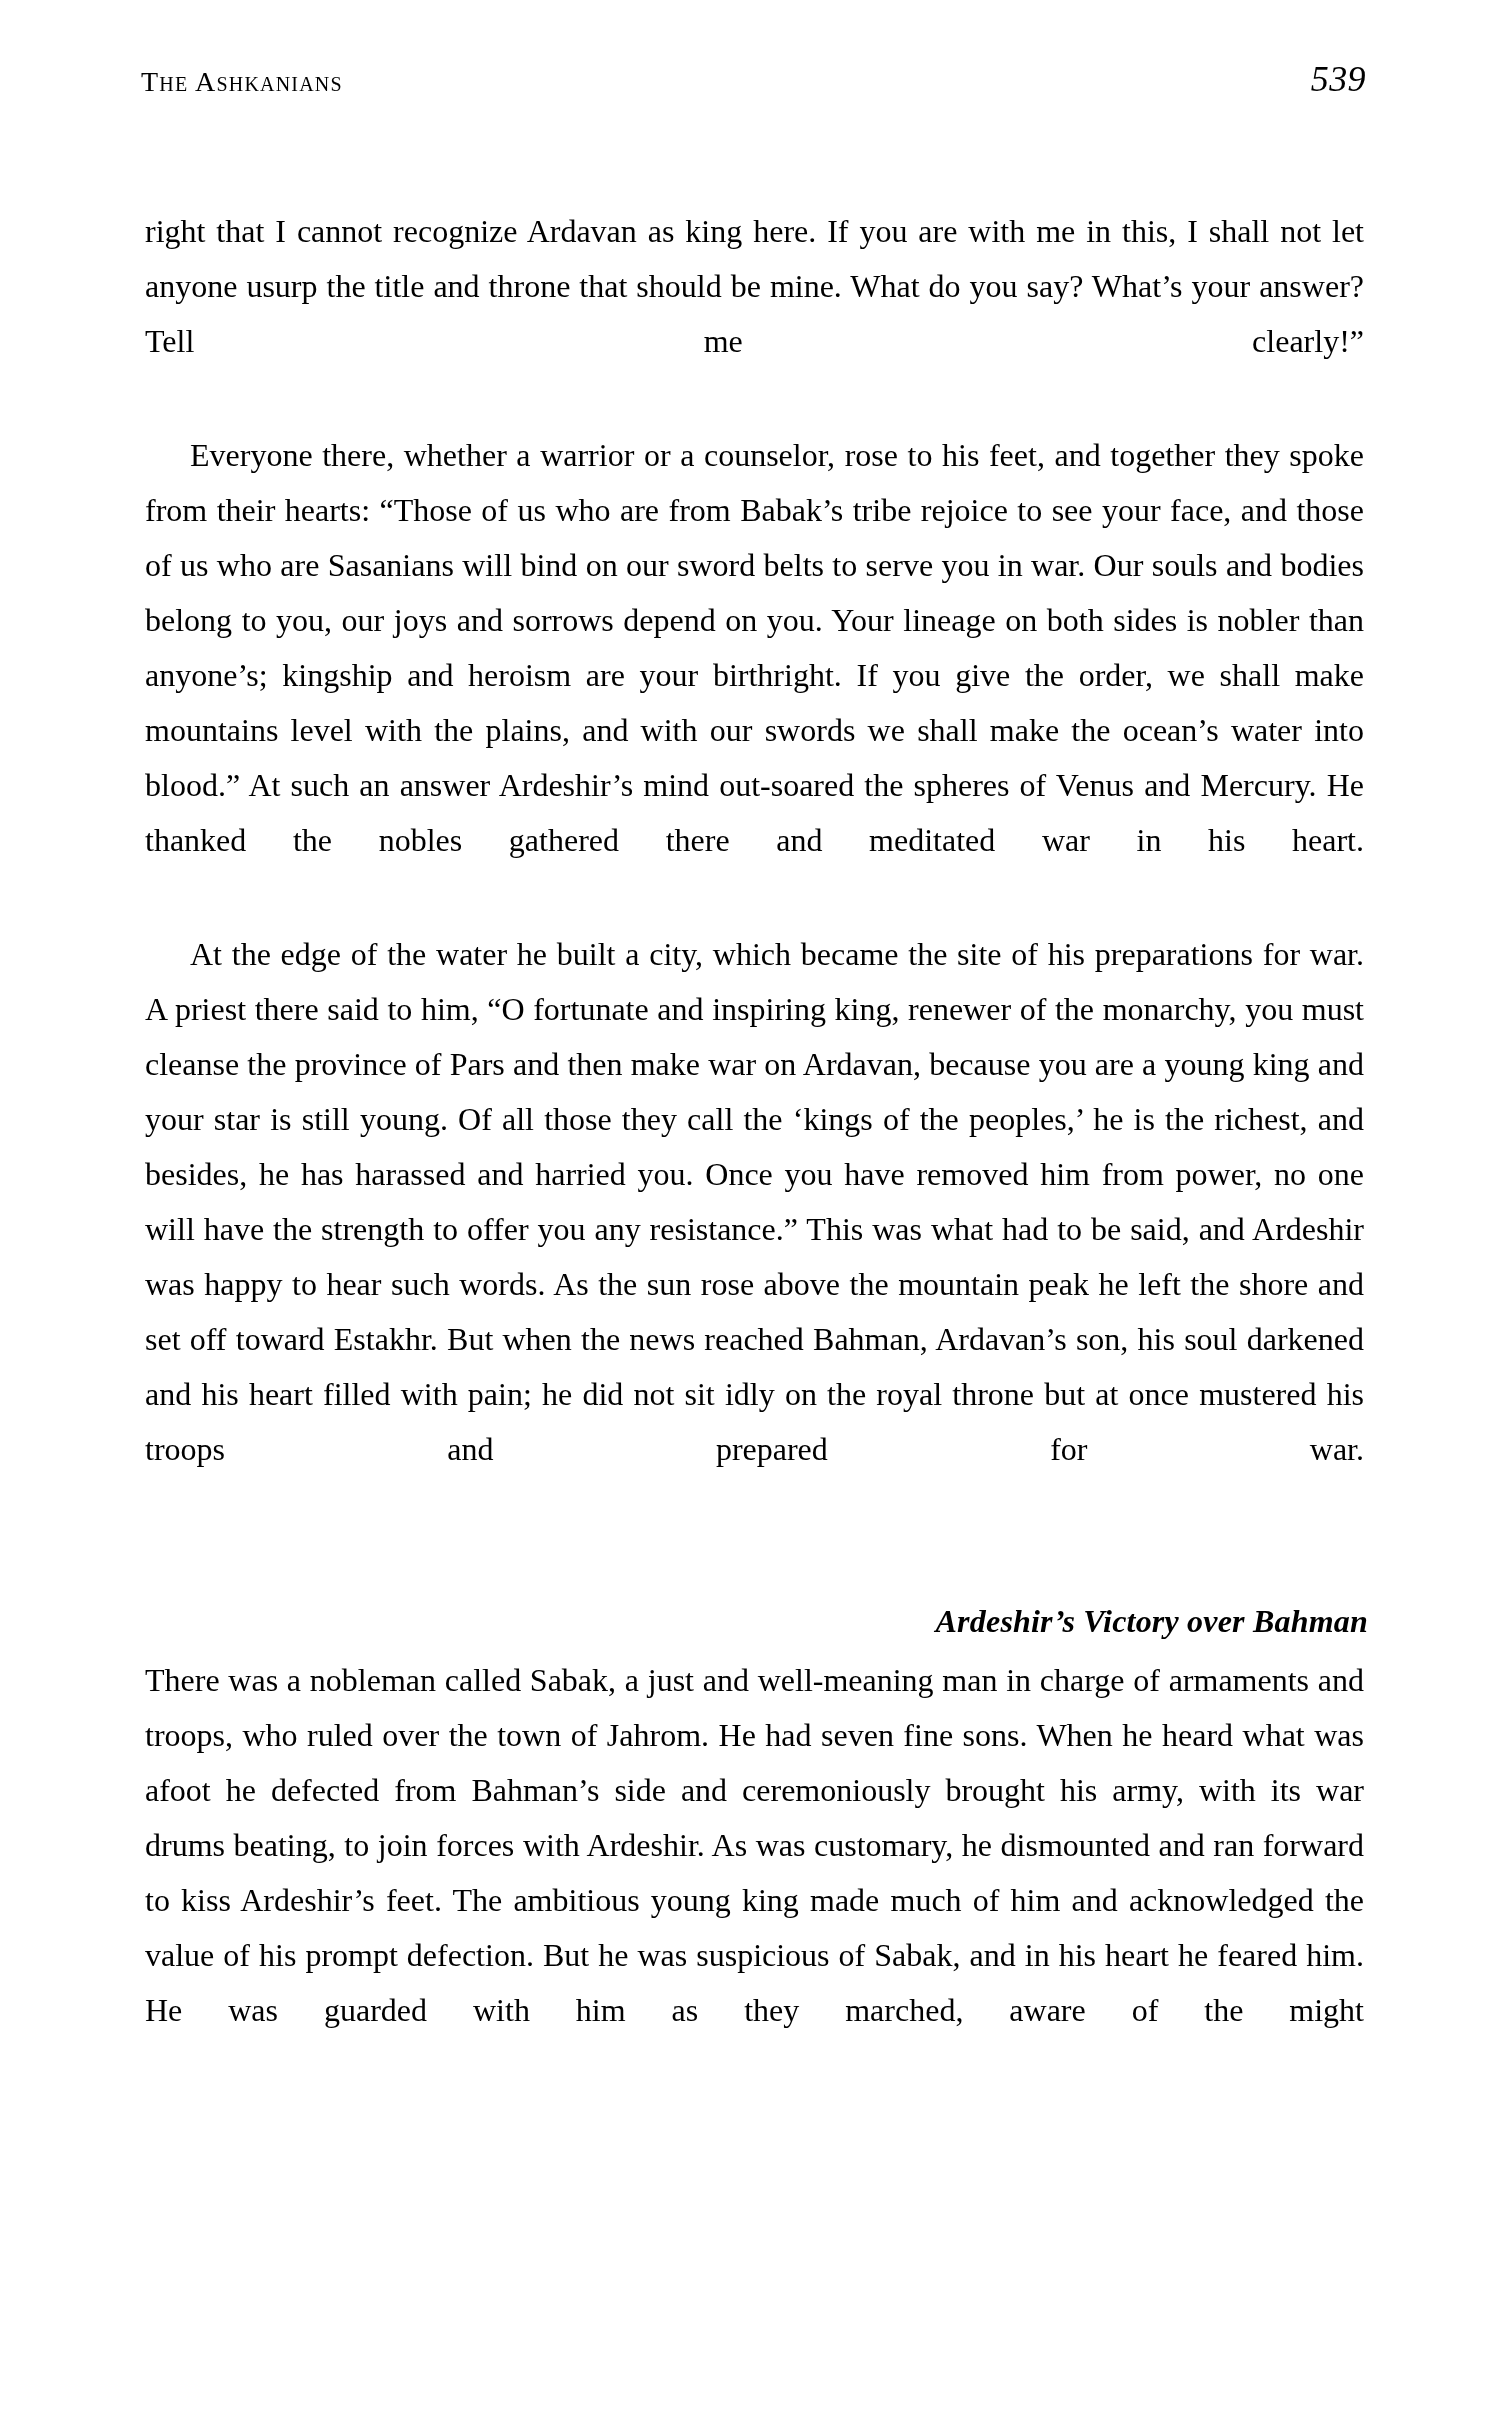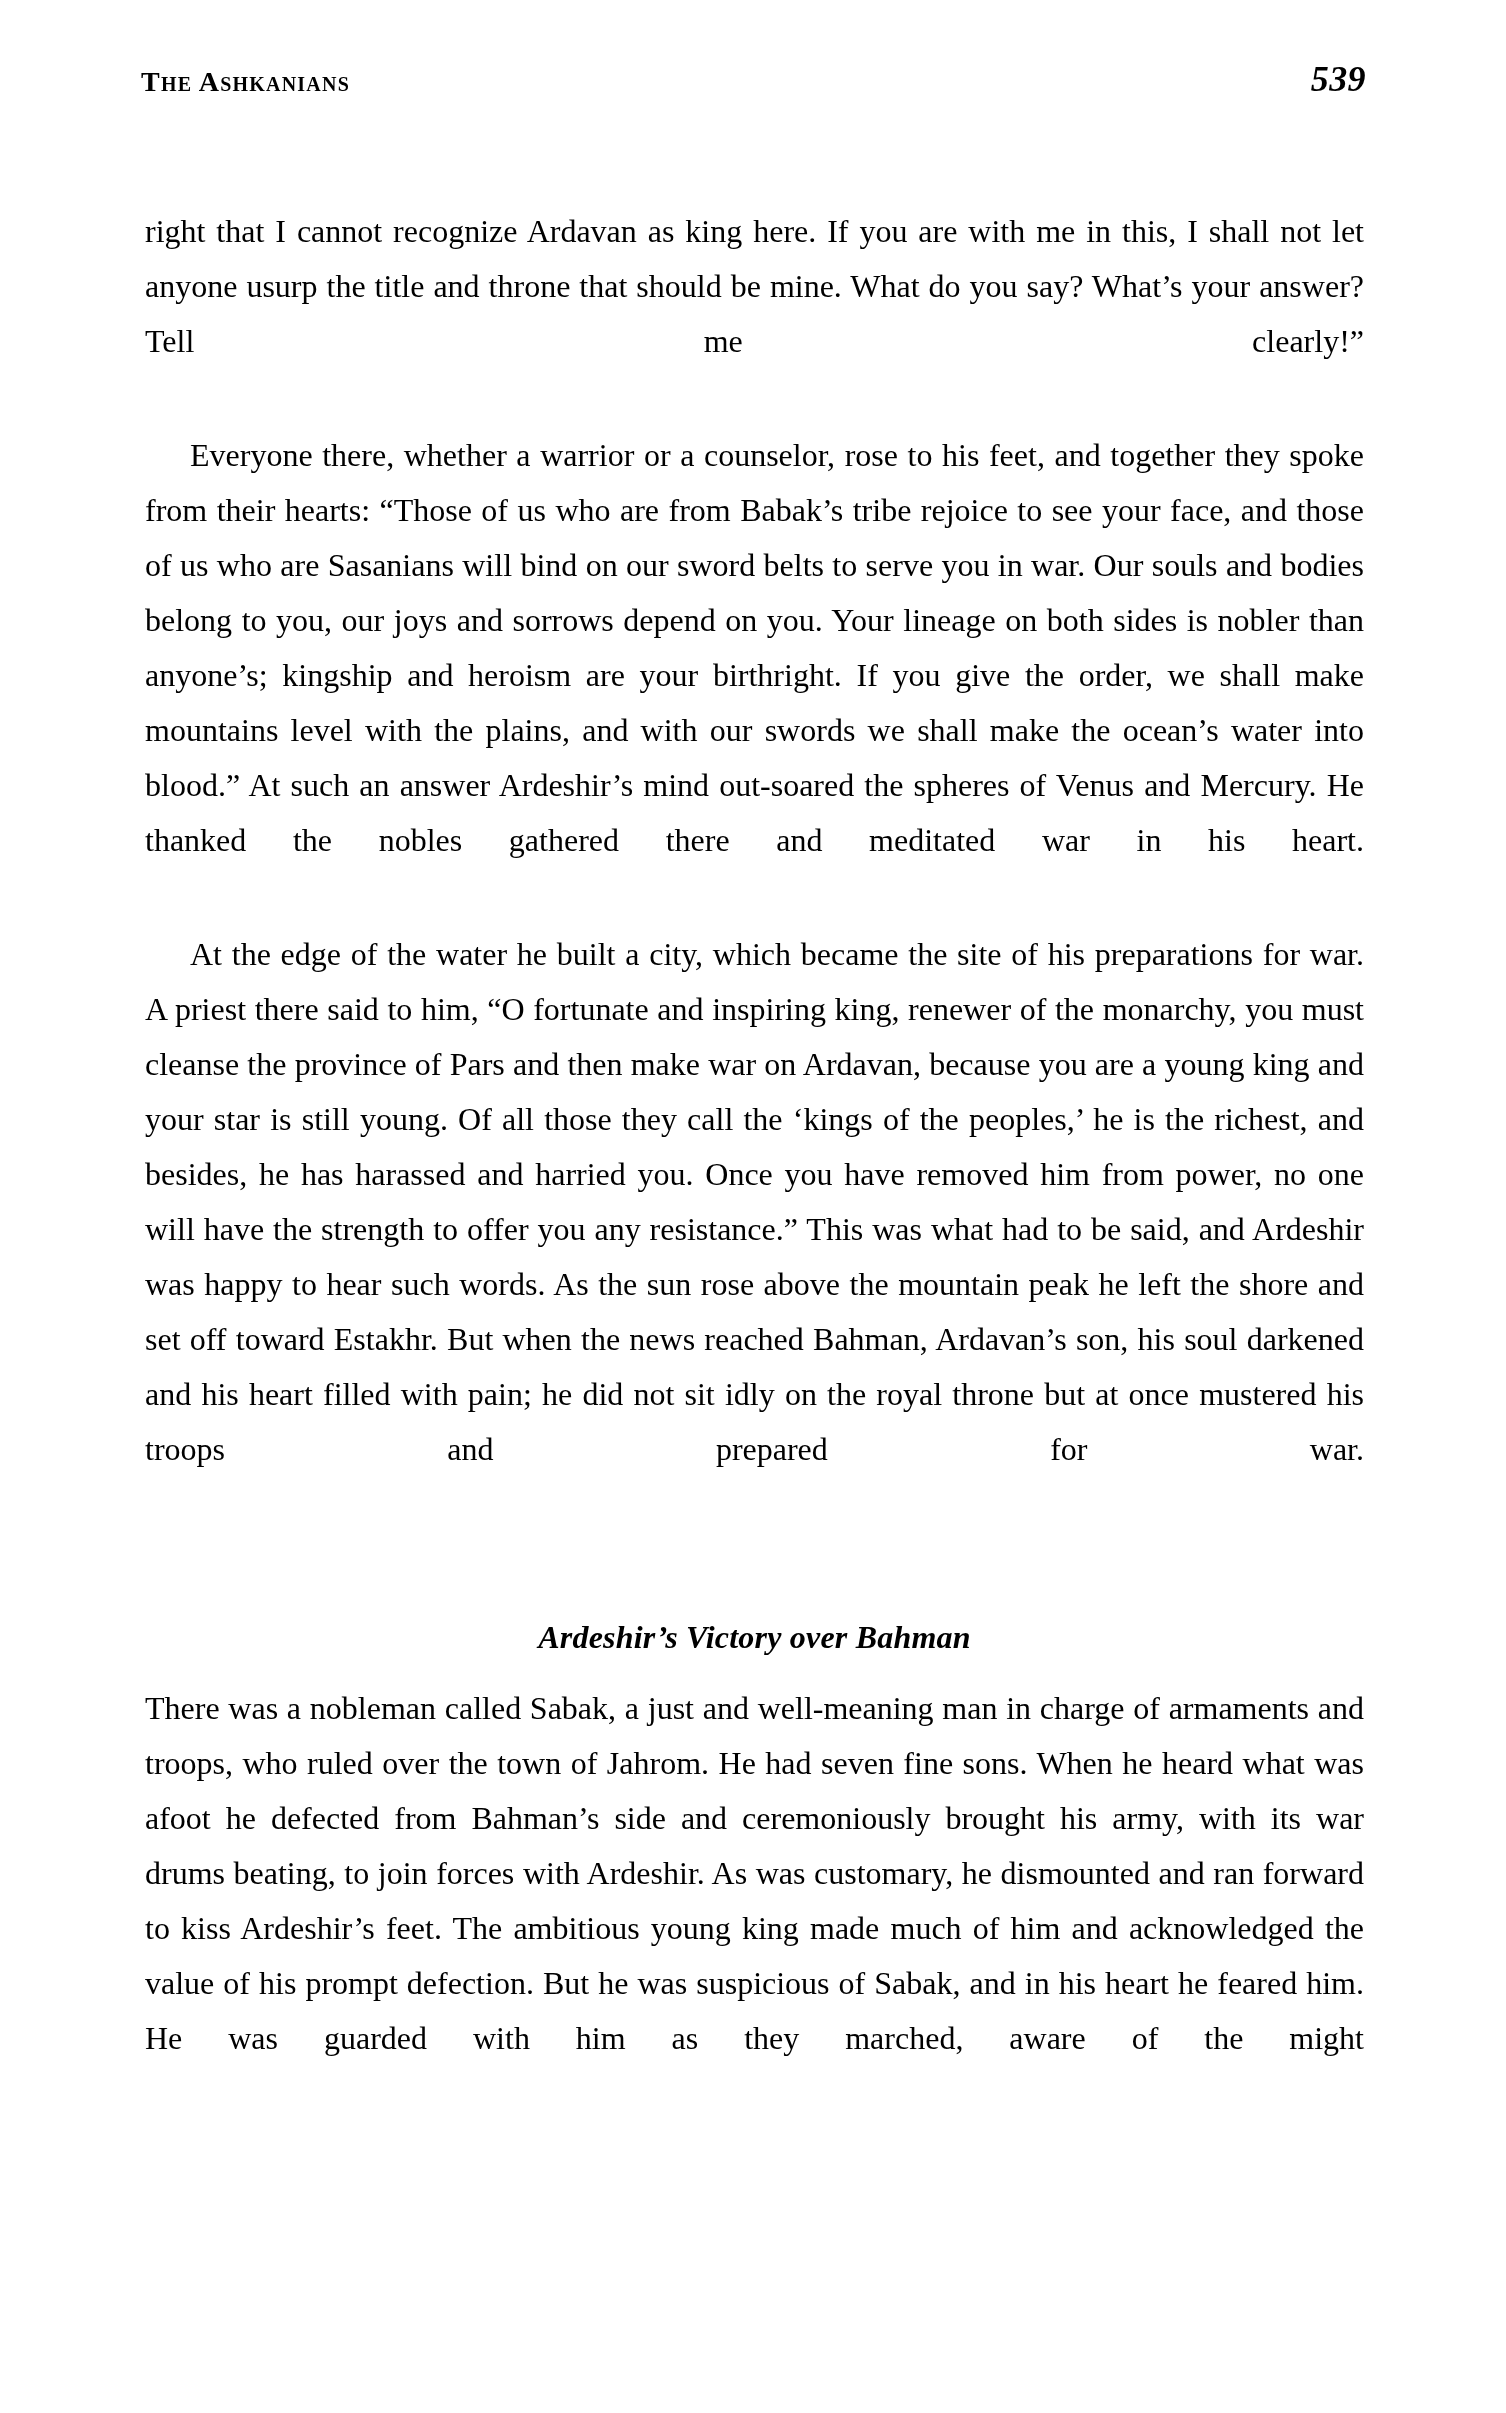--- a/index.html
+++ b/index.html
@@ -24,21 +24,20 @@
   
   .running-head {
     position: absolute;
     left: 141px;
     top: 61px;
     width: 1225px;
     height: 47px;
     display: flex;
     align-items: baseline;
     justify-content: space-between;
-    font-weight: bold;
   }
   .head-title {
     font-family: "Liberation Serif", "DejaVu Serif", serif;
     font-size: 28px;
     font-variant: small-caps;
     letter-spacing: 1.2px;
     line-height: 1;
     white-space: nowrap;
   }
   .head-folio {
@@ -73,26 +72,26 @@
     text-indent: 0;
   }
   
   p.para::after {
     content: "";
     display: inline-block;
     width: 100%;
   }
 
   h2.section-heading {
-    margin: 16px;
+    margin: 0;
     font-size: 32px;
     line-height: 55px;
     font-weight: bold;
     font-style: italic;
-    text-align: center;
+    text-align: right;
     letter-spacing: 0.2px;
   }
   .gap-before-heading {
     height: 58px;
   }
 </style>
 </head>
 <body>
 
 <div class="page">

